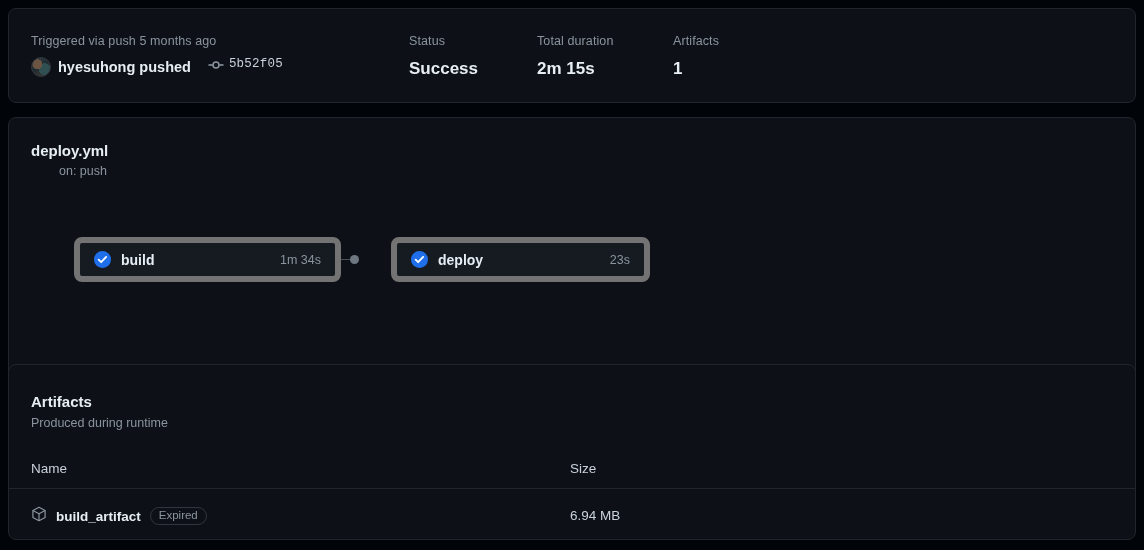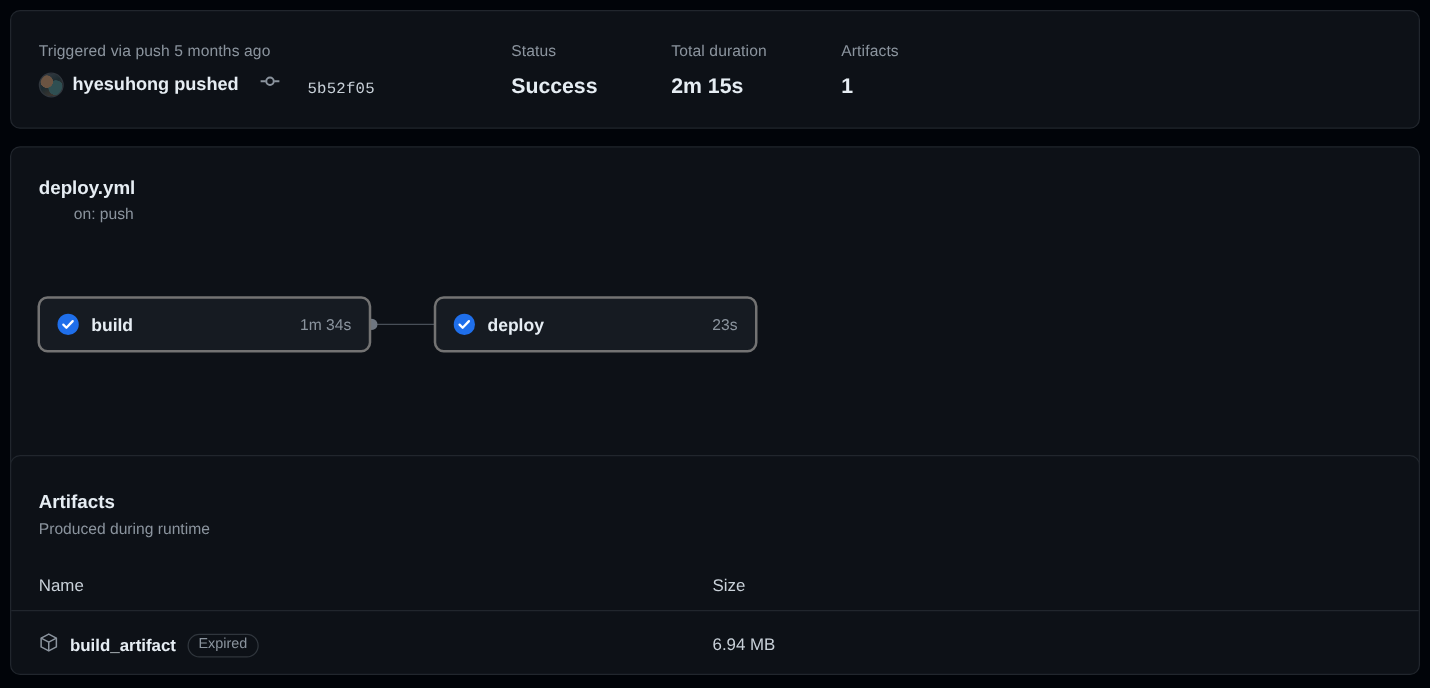--- a/index.html
+++ b/index.html
@@ -88,22 +88,22 @@
 
   .actor-name {
     font-size: 14.5px;
     font-weight: bold;
     color: #e6edf3;
     text-align: center;
   }
 
   .commit-wrap {
     display: flex;
-    align-items: flex-end;
-    gap: 22px;
+    align-items: flex-start;
+    gap: 5px;
     margin-left: 10px;
   }
 
   .commit-sha {
     font-family: "Liberation Mono", monospace;
     font-size: 12.5px;
     color: #c9d1d9;
     letter-spacing: 0.2px;
   }
 
@@ -133,25 +133,26 @@
     font-size: 12.5px;
     color: #8b949e;
     margin-left: 28px;
   }
 
   
   .job-node {
     position: absolute;
     height: 45px;
     background: #161b22;
-    border: 2px solid #737373;
+    border: 6px solid #737373;
     border-radius: 8px;
     display: flex;
     align-items: center;
     padding: 0 14px;
+    margin-left: 44px;
   }
 
   #job-build  { left: 21px;  top: 119px; width: 267px; }
   #job-deploy { left: 338px; top: 119px; width: 259px; }
 
   .status-icon {
     width: 17px;
     height: 17px;
     border-radius: 50%;
     background: #1f6feb;

